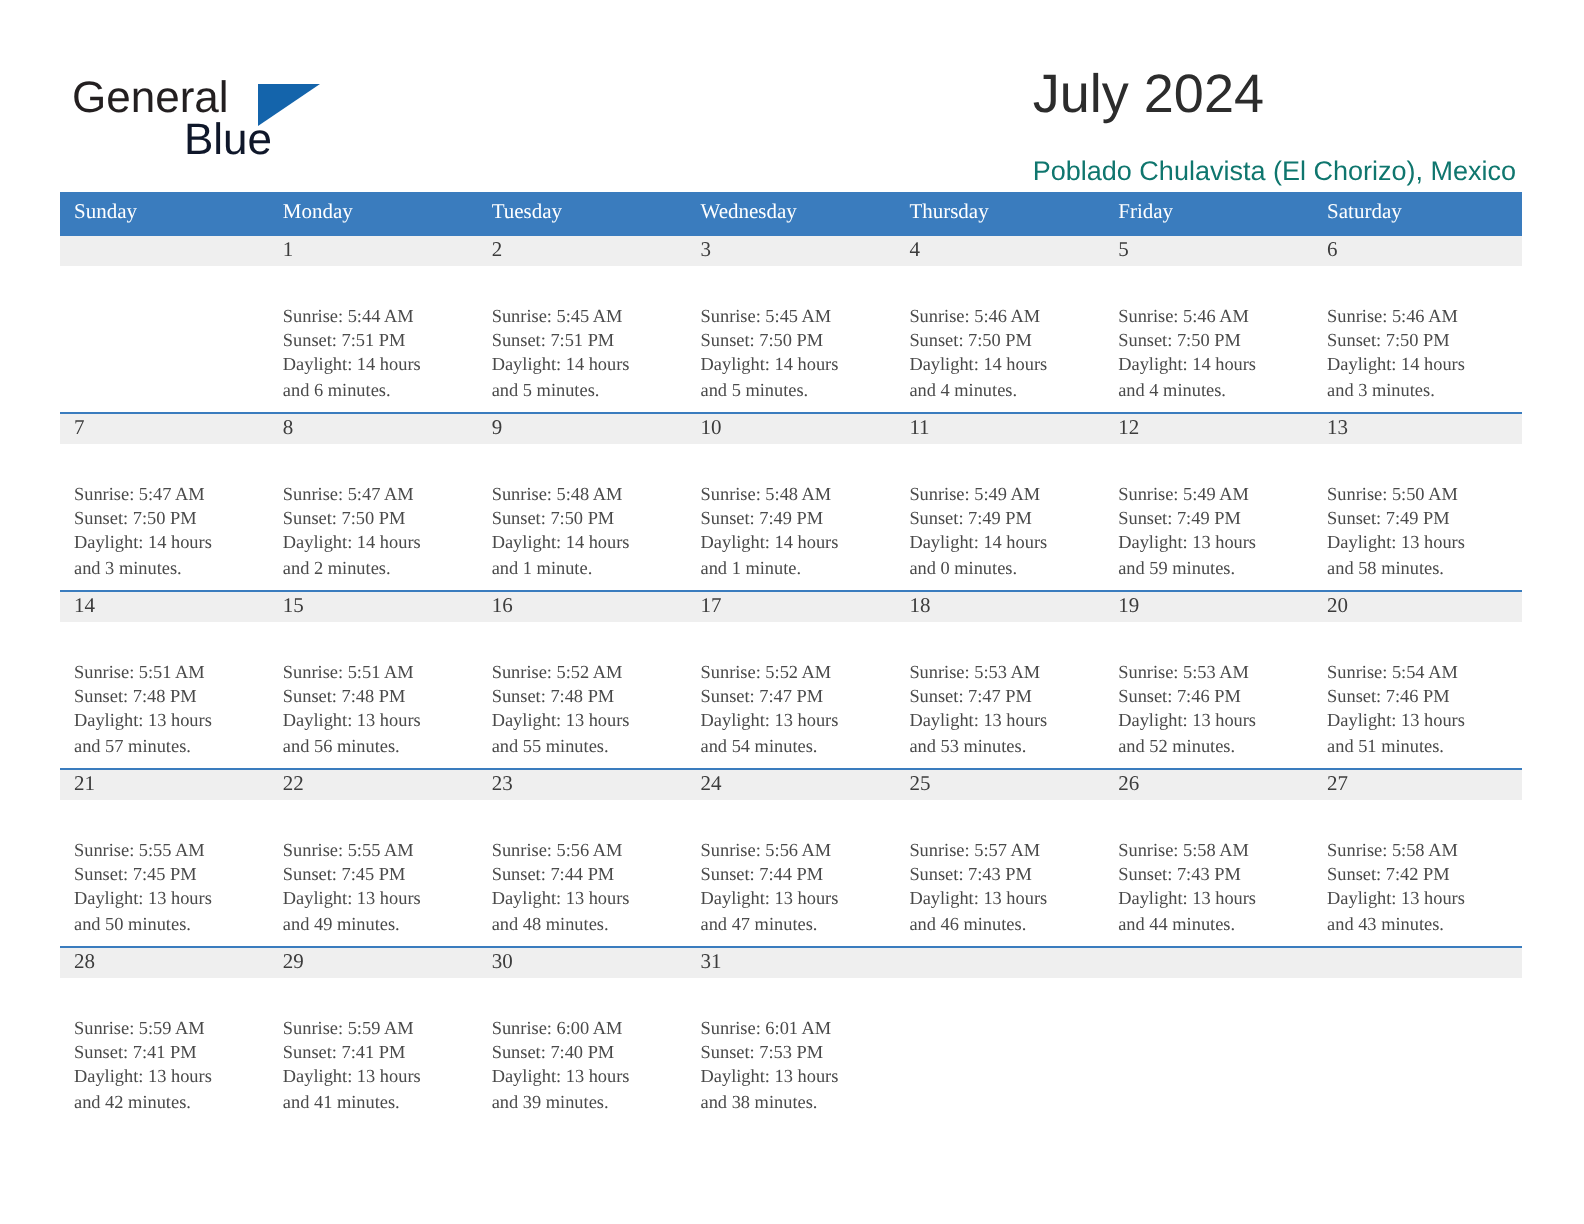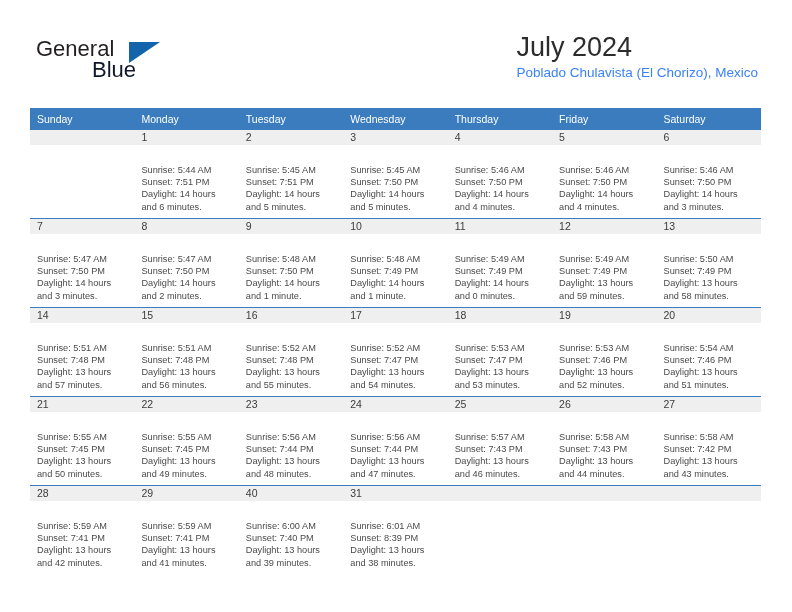--- a/index.html
+++ b/index.html
@@ -73,34 +73,35 @@
   .cal-title {
     font-size: 27px;
     color: #2c2c2c;
     line-height: 34px;
     white-space: nowrap;
     font-weight: normal;
     margin: 0;
   }
   .cal-location {
     font-size: 13.5px;
-    color: #3b82f6;
+    color: #0f766e;
     line-height: 18px;
-    margin-top: 0;
+    margin-top: 13px;
     white-space: nowrap;
   }
 
   
   .calendar {
     position: absolute;
     left: 30px;
-    top: 108px;
+    top: 96px;
     width: 731px;
     border-collapse: collapse;
     table-layout: fixed;
+    font-family: Liberation Serif, serif;
   }
   .calendar th {
     background: #3a7cbe;
     color: #ffffff;
     font-size: 10.5px;
     font-weight: normal;
     text-align: left;
     padding: 4px 0 4px 7px;
     height: 14px;
     line-height: 14px;
@@ -506,35 +507,35 @@
               <div class="daylines">
                 <div>Sunrise: 5:59 AM</div>
                 <div>Sunset: 7:41 PM</div>
                 <div>Daylight: 13 hours</div>
                 <div>and 41 minutes.</div>
               </div>
             </div>
           </td>
           <td>
             <div class="daycell">
-              <div class="daynum-band">40</div>
+              <div class="daynum-band">30</div>
               <div class="daylines">
                 <div>Sunrise: 6:00 AM</div>
                 <div>Sunset: 7:40 PM</div>
                 <div>Daylight: 13 hours</div>
                 <div>and 39 minutes.</div>
               </div>
             </div>
           </td>
           <td>
             <div class="daycell">
               <div class="daynum-band">31</div>
               <div class="daylines">
                 <div>Sunrise: 6:01 AM</div>
-                <div>Sunset: 8:39 PM</div>
+                <div>Sunset: 7:53 PM</div>
                 <div>Daylight: 13 hours</div>
                 <div>and 38 minutes.</div>
               </div>
             </div>
           </td>
           <td>
             <div class="daycell empty">
               <div class="daynum-band"></div>
               <div class="daylines"></div>
             </div>

